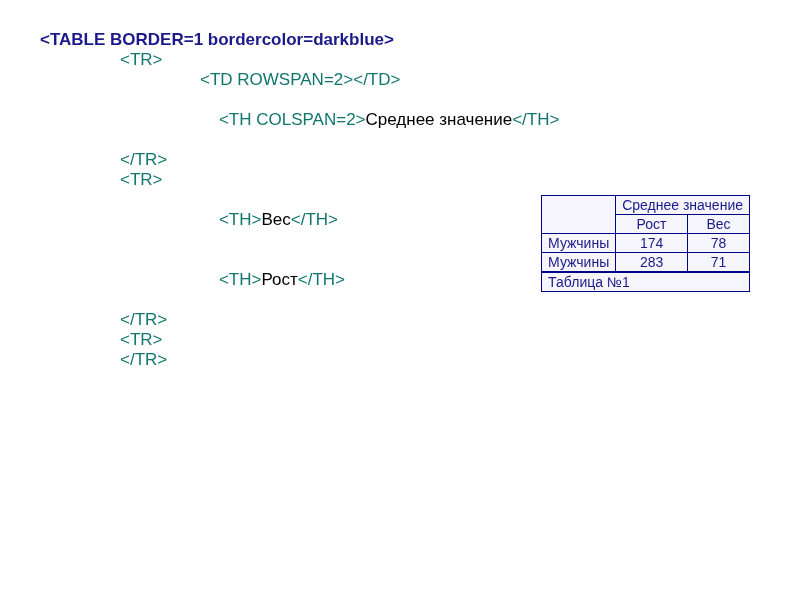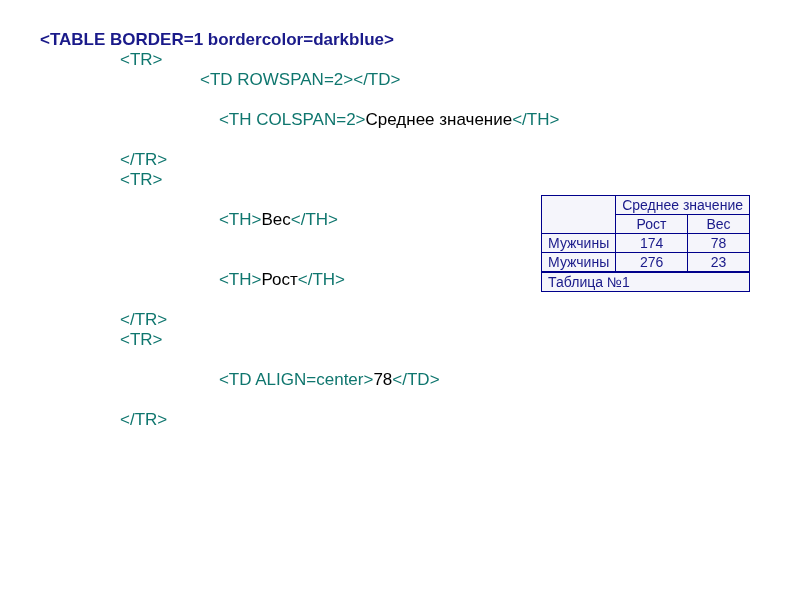--- a/index.html
+++ b/index.html
@@ -64,23 +64,20 @@
   <div class="line indent2"><span class="tag-brown">&lt;/TR&gt;</span></div>
   <div class="line indent2"><span class="tag-brown">&lt;TR&gt;</span></div>
   <div class="line indent3">
     <span class="tag-brown">&lt;TH&gt;</span><span>Вес</span><span class="tag-brown">&lt;/TH&gt;</span>
   </div>
   <div class="line indent3">
     <span class="tag-brown">&lt;TH&gt;</span><span>Рост</span><span class="tag-brown">&lt;/TH&gt;</span>
   </div>
   <div class="line indent2"><span class="tag-brown">&lt;/TR&gt;</span></div>
   <div class="line indent2"><span class="tag-brown">&lt;TR&gt;</span></div>
-  <div class="line indent3">
-    <span class="tag-brown">&lt;TD ALIGN=center&gt;</span><span>78</span><span class="tag-brown">&lt;/TD&gt;</span>
-  </div>
   <div class="line indent2"><span class="tag-brown">&lt;/TR&gt;</span></div>
 
 </div>
 
 <table class="example-table">
   <caption>Таблица №1</caption>
   <tbody>
       <tr>
     <td rowspan="2"></td>
     <th colspan="2">Среднее значение</th>
@@ -89,17 +86,17 @@
     <th>Рост</th>
     <th>Вес</th>
   </tr>
   <tr>
     <td>Мужчины</td>
     <td class="center">174</td>
     <td class="center">78</td>
   </tr>
   <tr>
     <td>Мужчины</td>
-    <td class="center">276</td>
-    <td class="center">23</td>
+    <td class="center">283</td>
+    <td class="center">71</td>
   </tr>
 </tbody>
   </table>
 
 </body></html>

